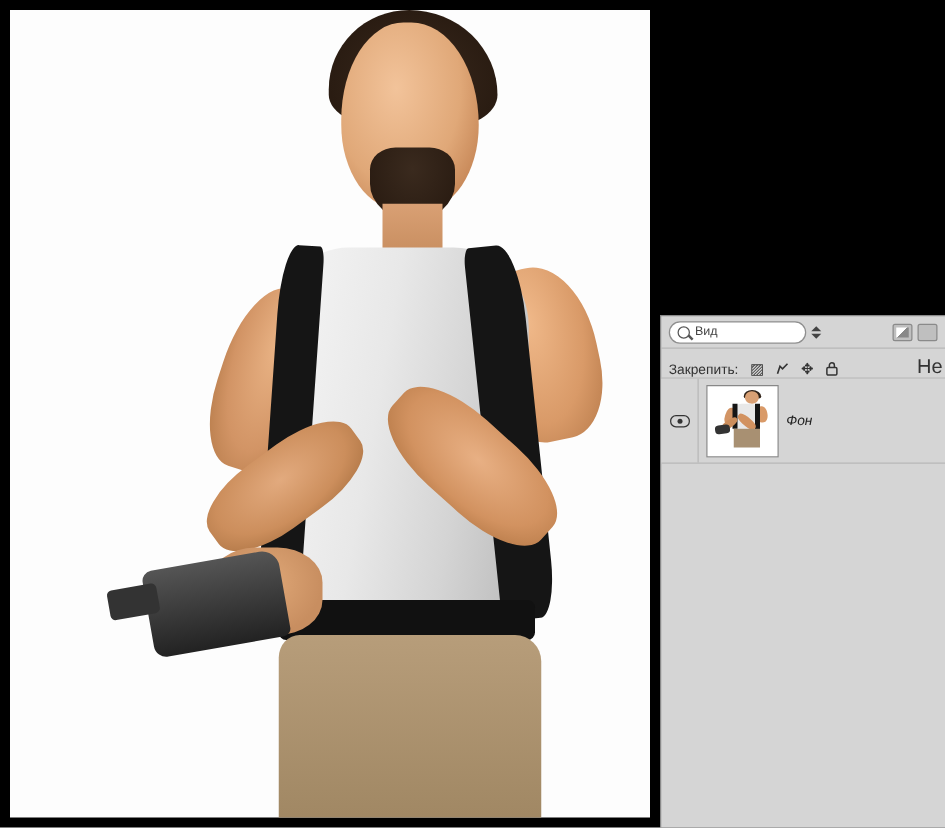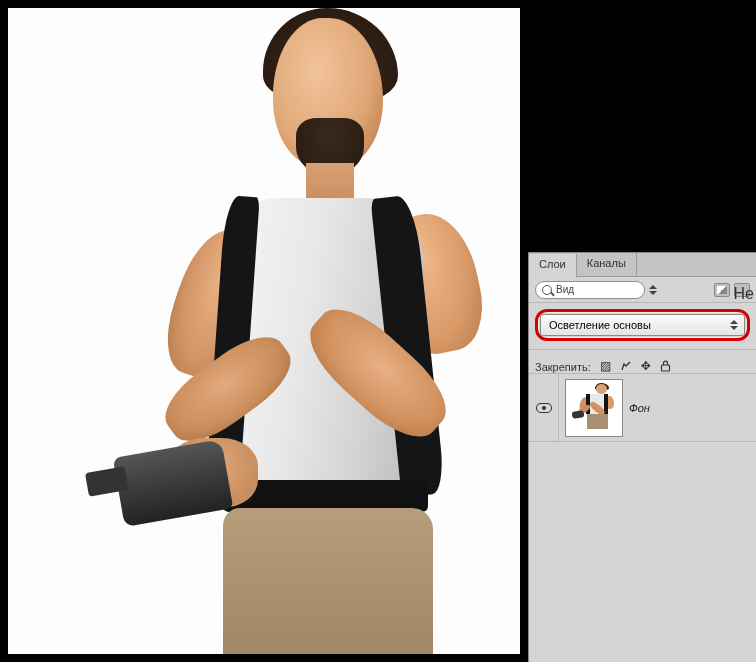--- a/index.html
+++ b/index.html
@@ -393,44 +393,32 @@
     <div class="arm-left-lower"></div>
     <div class="belt"></div>
     <div class="pants"></div>
     <div class="hands"></div>
     <div class="gun"></div>
   </div>
 </div>
 
 <div class="panel">
 
-  <div class="tabs">
-    <div class="tab active">Слои</div>
-    <div class="tab">Каналы</div>
-  </div>
 
   <div class="filter-row">
     <div class="search-field">
       <div class="mag"></div>
       <span>Вид</span>
     </div>
     <div class="stepper"></div>
     <div class="spacer"></div>
     <div class="mini-icon pic"></div>
     <div class="mini-icon"></div>
   </div>
 
-  <div class="blend-row">
-    <div class="blend-highlight">
-      <div class="blend-select">
-        <span>Осветление основы</span>
-        <div class="stepper"></div>
-      </div>
-    </div>
-  </div>
 
   <div class="lock-row">
     <span>Закрепить:</span>
     <div class="lock-icons">
       <div class="lock-ico">▨</div>
       <div class="lock-ico">
         <svg width="12" height="12" viewBox="0 0 12 12">
             <path d="M2 10 L4 4 L6 6 L10 2" stroke="#333" stroke-width="1.3" fill="none"></path>
           </svg>
       </div>

